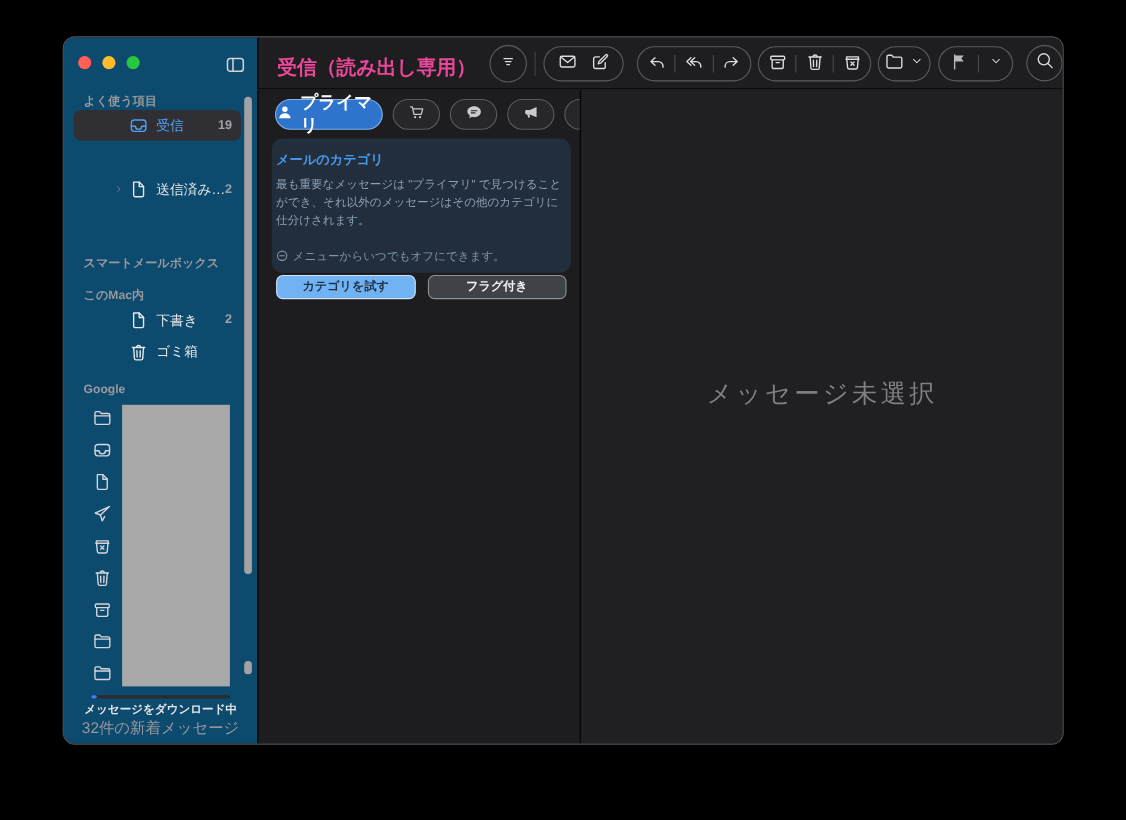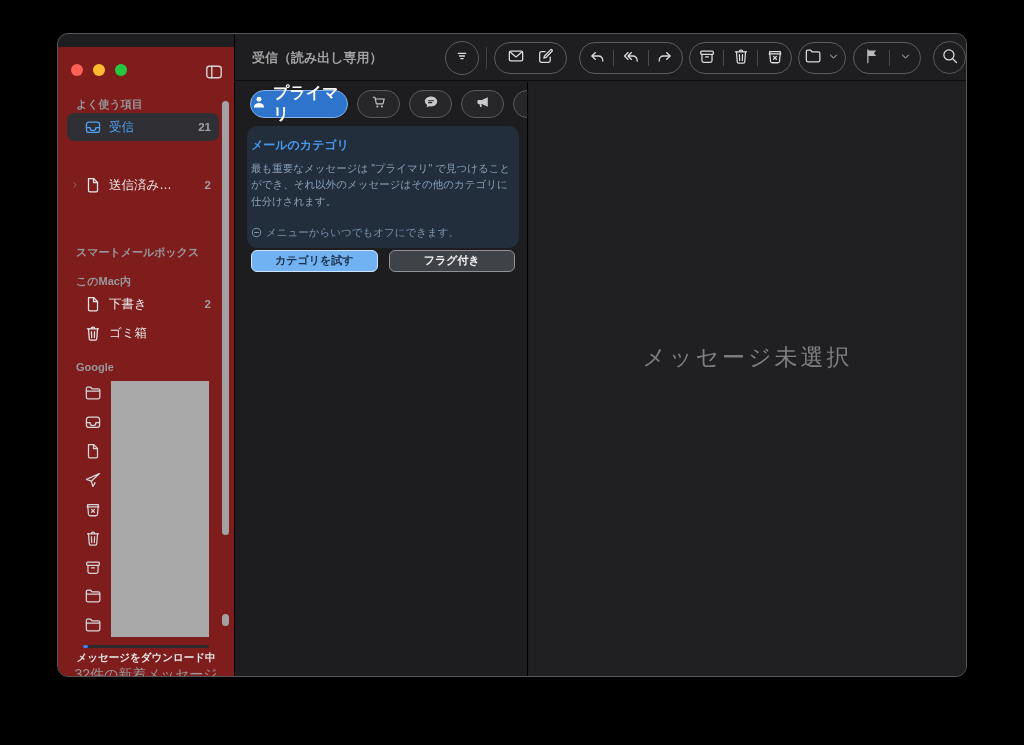--- a/index.html
+++ b/index.html
@@ -2,28 +2,28 @@
 <html><head>
 <meta charset="utf-8">
 <style>
   * { margin:0; padding:0; box-sizing:border-box; }
   html,body { width:1024px; height:745px; background:#000; overflow:hidden;
     font-family:"Liberation Sans", sans-serif; }
   .window { position:absolute; left:57px; top:33px; width:910px; height:644px;
     background:#1e1e21; border:1px solid #55555a; border-radius:11px; overflow:hidden; }
 
   
-  .sidebar { position:absolute; left:0; top:13px; bottom:0; width:176px; background:#7f1d1d; }
+  .sidebar { position:absolute; left:0; top:0; bottom:0; width:176px; background:#0c4a6e; }
   .traffic { position:absolute; left:13px; top:17px; display:flex; gap:10px; }
   .traffic span { width:12px; height:12px; border-radius:50%; display:block; }
   .tl-red { background:#fe5f57; } .tl-yellow { background:#febb2e; } .tl-green { background:#27c83f; }
   .sb-toggle { position:absolute; left:146px; top:15px; width:20px; height:20px; color:#d3d3d6; }
   .sb-head { position:absolute; left:18px; font-size:11px; font-weight:bold; color:#98989d; white-space:nowrap; }
   .sb-row { position:absolute; left:9px; width:152px; height:28px; border-radius:7px;
-    display:flex; align-items:center; color:#e8e8ea; font-size:12.5px; }
+    display:flex; align-items:center; color:#e8e8ea; font-size:12.5px;padding-left:33px; }
   .sb-row.sel { background:#303034; color:#4fa0f7; }
   .sb-row .chev { width:14px; margin-left:3px; color:#8e8e93; display:flex; }
   .sb-row .chev svg { width:10px; height:10px; }
   .sb-row .nochev { width:17px; }
   .sb-row .ic { width:18px; height:18px; margin-right:7px; display:flex; }
   .sb-row .lbl { flex:1; white-space:nowrap; overflow:hidden; }
   .sb-row.sel .lbl { color:#4fa0f7; }
   .sb-row .cnt { font-size:11.5px; font-weight:bold; color:#a0a0a6; margin-right:8px; }
   .g-ic { position:absolute; left:26px; width:18px; height:18px; color:#d6d6da; }
   .redacted { position:absolute; left:53px; top:334px; width:98px; height:256px; background:#a9a9a9; }
@@ -33,21 +33,21 @@
   .status1 { position:absolute; left:0; top:604px; width:176px; text-align:center;
     font-size:10.5px; font-weight:bold; color:#e6e6e8; }
   .status2 { position:absolute; left:0; top:619px; width:176px; text-align:center;
     font-size:14px; color:#98989d; }
   .sb-scroll { position:absolute; left:164px; width:7px; border-radius:4px; background:#a2a2a4; }
 
   
   .rightpane { position:absolute; left:176px; right:0; top:0; bottom:0; }
   .toolbar { position:absolute; left:0; right:0; top:0; height:47px; background:#1e1e21;
     border-bottom:1px solid #0d0d0d; border-left:1px solid #000; }
-  .wtitle { position:absolute; left:17px; top:15px; font-size:13px; font-weight:bold; color:#a3a3a3; }
+  .wtitle { position:absolute; left:17px; top:15px; font-size:18px; font-weight:bold; color:#ec4899; }
   .tb-circle { position:absolute; top:7px; width:34px; height:34px; border-radius:50%;
     border:1px solid #5c5c60; display:flex; align-items:center; justify-content:center; color:#dcdcde; }
   .tb-sep { position:absolute; top:13px; width:1px; height:22px; background:#3f3f43; }
   .pill { position:absolute; top:8px; height:32px; border:1px solid #5c5c60; border-radius:16px;
     display:flex; align-items:center; justify-content:space-evenly; color:#dcdcde; }
   .pill .pdiv { width:1px; height:16px; background:#4a4a4e; }
   .ti { width:18px; height:18px; }
   .ti-s { width:13px; height:13px; }
 
   
@@ -102,21 +102,21 @@
 
     <div class="sb-row sel" style="top:66px">
       <span class="nochev"></span>
       <span class="ic">
           <svg class="i" viewBox="0 0 20 20">
             <rect x="2.7" y="4.5" width="14.6" height="11.5" rx="2.8"></rect>
             <path d="M2.7 10.8h4.1a3.2 3.2 0 0 0 6.4 0h4.1"></path>
           </svg>
         </span>
       <span class="lbl">受信</span>
-      <span class="cnt">21</span>
+      <span class="cnt">19</span>
     </div>
     <div class="sb-row" style="top:124px">
       <span class="chev">
           <svg class="i" viewBox="0 0 20 20">
             <path d="M7.6 5.4 12.4 10l-4.8 4.6"></path>
           </svg>
         </span>
       <span class="ic">
           <svg class="i" viewBox="0 0 20 20">
             <path d="M5 2.8h5.6l4.4 4.4v9a1.4 1.4 0 0 1-1.4 1.4H6.4A1.4 1.4 0 0 1 5 16.2Z"></path>

